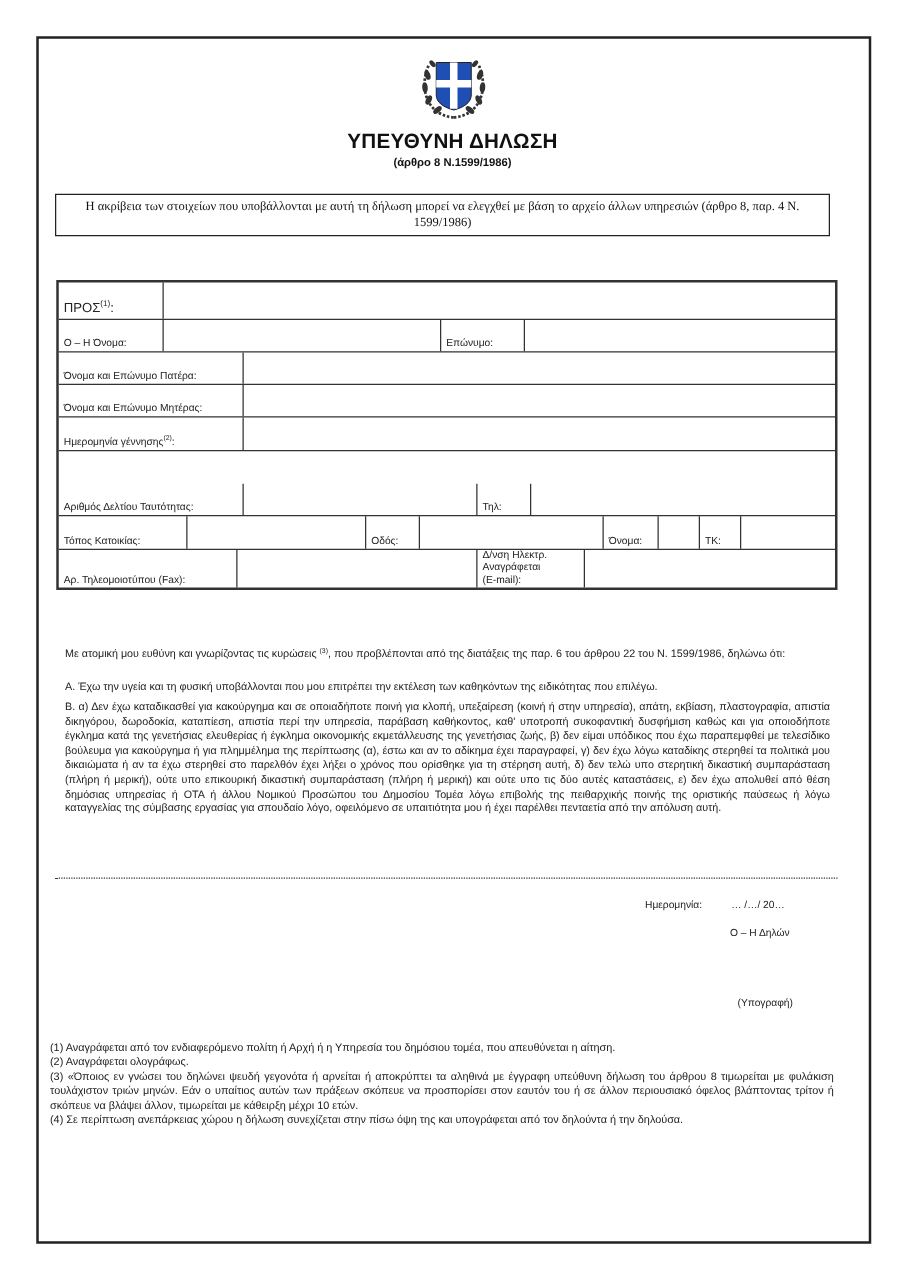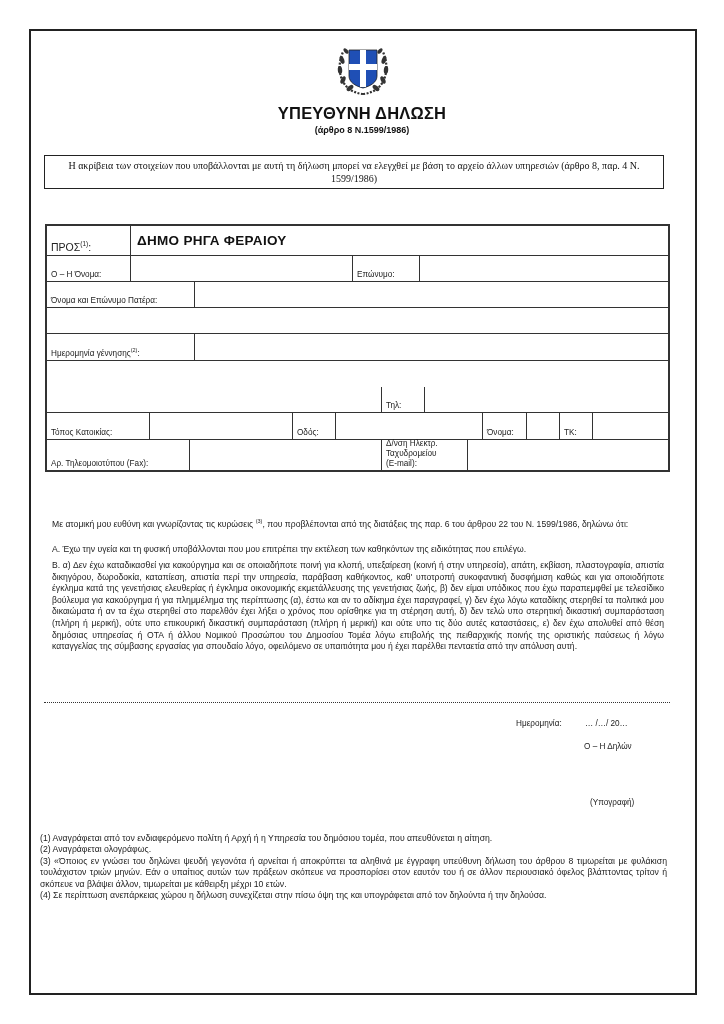--- a/index.html
+++ b/index.html
@@ -97,23 +97,20 @@
 <div class="notice">
   <span>Η ακρίβεια των στοιχείων που υποβάλλονται με αυτή τη δήλωση μπορεί να ελεγχθεί με βάση το αρχείο άλλων υπηρεσιών (άρθρο 8, παρ. 4 Ν. 1599/1986)</span>
 </div>
 
 <div class="form-table">
 
   <div class="row" style="top:0; height:30px;">
     <div class="cell" style="left:0; width:84px;">
       <span class="lbl pros-lbl"><span>ΠΡΟΣ</span><sup>(1)</sup><span>:</span></span>
     </div>
-    <div class="cell noright input-cell" style="left:84px; right:0;">
-      <span class="pros-val">ΔΗΜΟ ΡΗΓΑ ΦΕΡΑΙΟΥ</span>
-    </div>
   </div>
 
   <div class="row" style="top:30px; height:26px;">
     <div class="cell" style="left:0; width:84px;">
       <span class="lbl">Ο – Η Όνομα:</span>
     </div>
     <div class="cell input-cell" style="left:84px; width:222px;"></div>
     <div class="cell" style="left:306px; width:67px;">
       <span class="lbl">Επώνυμο:</span>
     </div>
@@ -121,32 +118,38 @@
   </div>
 
   <div class="row" style="top:56px; height:26px;">
     <div class="cell" style="left:0; width:148px;">
       <span class="lbl">Όνομα και Επώνυμο Πατέρα:</span>
     </div>
     <div class="cell noright input-cell" style="left:148px; right:0;"></div>
   </div>
 
   <div class="row" style="top:82px; height:26px;">
+    <div class="cell" style="left:0; width:148px;">
+      <span class="lbl">Όνομα και Επώνυμο Μητέρας:</span>
+    </div>
     <div class="cell noright input-cell" style="left:148px; right:0;"></div>
   </div>
 
   <div class="row" style="top:108px; height:27px;">
     <div class="cell" style="left:0; width:148px;">
       <span class="lbl"><span>Ημερομηνία γέννησης</span><sup>(2)</sup><span>:</span></span>
     </div>
     <div class="cell noright input-cell" style="left:148px; right:0;"></div>
   </div>
 
 
   <div class="row" style="top:161px; height:26px;">
+    <div class="cell" style="left:0; width:148px;">
+      <span class="lbl">Αριθμός Δελτίου Ταυτότητας:</span>
+    </div>
     <div class="cell input-cell" style="left:148px; width:187px;"></div>
     <div class="cell" style="left:335px; width:43px;">
       <span class="lbl">Τηλ:</span>
     </div>
     <div class="cell noright input-cell" style="left:378px; right:0;"></div>
   </div>
 
   <div class="row" style="top:187px; height:27px;">
     <div class="cell" style="left:0; width:103px;">
       <span class="lbl">Τόπος Κατοικίας:</span>
@@ -165,21 +168,21 @@
     </div>
     <div class="cell noright input-cell" style="left:546px; right:0;"></div>
   </div>
 
   <div class="row last" style="top:214px; height:30px;">
     <div class="cell" style="left:0; width:143px;">
       <span class="lbl">Αρ. Τηλεομοιοτύπου (Fax):</span>
     </div>
     <div class="cell input-cell" style="left:143px; width:192px;"></div>
     <div class="cell" style="left:335px; width:86px;">
-      <span class="lbl multi"><span>Δ/νση Ηλεκτρ.</span><br><span>Ταχυδρομείου</span><br><span>(E-mail):</span></span>
+      <span class="lbl multi"><span>Δ/νση Ηλεκτρ.</span><br><span>Αναγράφεται</span><br><span>(E-mail):</span></span>
     </div>
     <div class="cell noright input-cell" style="left:421px; right:0;"></div>
   </div>
 </div>
 
 <div class="body-text" style="top:516px;">
   <span>Με ατομική μου ευθύνη και γνωρίζοντας τις κυρώσεις </span><sup>(3)</sup><span>, που προβλέπονται από της διατάξεις της παρ. 6 του άρθρου 22 του Ν. 1599/1986, δηλώνω ότι:</span>
 </div>
 <div class="body-text" style="top:544px;">Α. Έχω την υγεία και τη φυσική υποβάλλονται που μου επιτρέπει την εκτέλεση των καθηκόντων της ειδικότητας που επιλέγω.</div>
 <div class="body-text" style="top:560px;">Β. α) Δεν έχω καταδικασθεί για κακούργημα και σε οποιαδήποτε ποινή για κλοπή, υπεξαίρεση (κοινή ή στην υπηρεσία), απάτη, εκβίαση, πλαστογραφία, απιστία δικηγόρου, δωροδοκία, καταπίεση, απιστία περί την υπηρεσία, παράβαση καθήκοντος, καθ' υποτροπή συκοφαντική δυσφήμιση καθώς και για οποιοδήποτε έγκλημα κατά της γενετήσιας ελευθερίας ή έγκλημα οικονομικής εκμετάλλευσης της γενετήσιας ζωής, β) δεν είμαι υπόδικος που έχω παραπεμφθεί με τελεσίδικο βούλευμα για κακούργημα ή για πλημμέλημα της περίπτωσης (α), έστω και αν το αδίκημα έχει παραγραφεί, γ) δεν έχω λόγω καταδίκης στερηθεί τα πολιτικά μου δικαιώματα ή αν τα έχω στερηθεί στο παρελθόν έχει λήξει ο χρόνος που ορίσθηκε για τη στέρηση αυτή, δ) δεν τελώ υπο στερητική δικαστική συμπαράσταση (πλήρη ή μερική), ούτε υπο επικουρική δικαστική συμπαράσταση (πλήρη ή μερική) και ούτε υπο τις δύο αυτές καταστάσεις, ε) δεν έχω απολυθεί από θέση δημόσιας υπηρεσίας ή ΟΤΑ ή άλλου Νομικού Προσώπου του Δημοσίου Τομέα λόγω επιβολής της πειθαρχικής ποινής της οριστικής παύσεως ή λόγω καταγγελίας της σύμβασης εργασίας για σπουδαίο λόγο, οφειλόμενο σε υπαιτιότητα μου ή έχει παρέλθει πενταετία από την απόλυση αυτή.</div>

